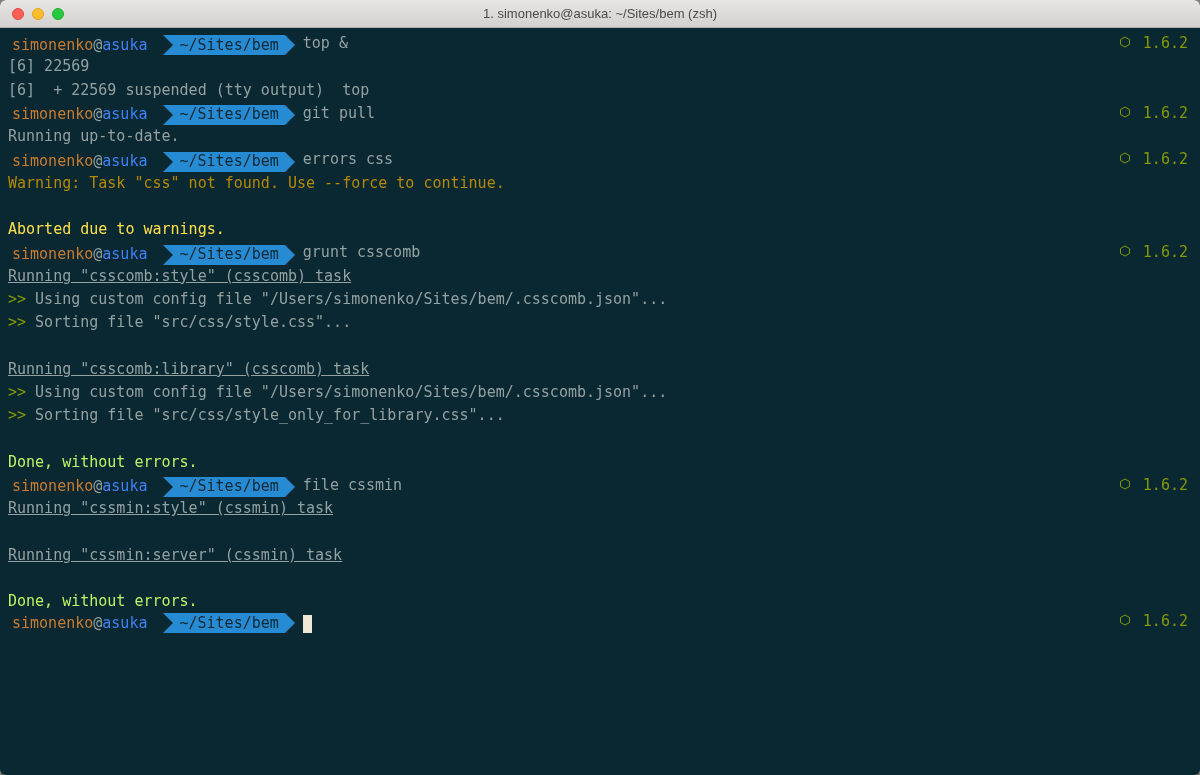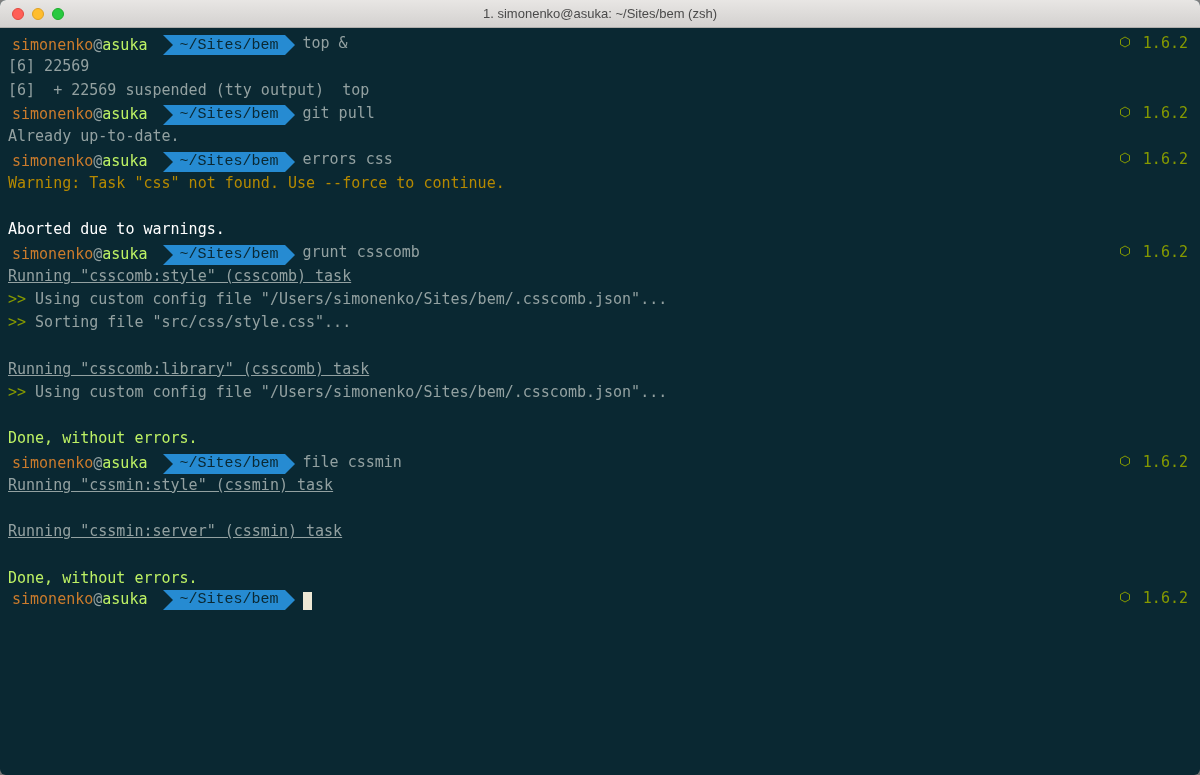--- a/index.html
+++ b/index.html
@@ -54,22 +54,22 @@
     position: relative;
   }
   .segment {
     display: inline-flex; align-items: center;
     height: 20px;
     padding: 0 6px 0 10px;
     position: relative;
   }
   .seg-user { background: #0a2832; color: #cb7b2c; padding-left: 4px; }
   .seg-user .at { color: #93a1a1; }
-  .seg-user .host { color: #bef264; }
-  .seg-path { background: #268bd2; color: #0a2832; margin-left: 10px; font-family: Liberation Mono, monospace; }
+  .seg-user .host { color: #3b82f6; }
+  .seg-path { background: #268bd2; color: #0a2832; margin-left: 10px; }
   .seg-user::after, .seg-path::after {
     content: "";
     position: absolute; right: -10px; top: 0;
     border-top: 10px solid transparent;
     border-bottom: 10px solid transparent;
     border-left: 10px solid;
   }
   .seg-user::after { border-left-color: #0a2832; z-index: 2; }
   .seg-path::after { border-left-color: #268bd2; }
   .seg-path::before {
@@ -84,21 +84,21 @@
   .rprompt {
     position: absolute; right: 4px;
     color: #859900;
     display: inline-flex; align-items: center; gap: 12px;
   }
   .hex-icon {
     width: 12px; height: 12px;
   }
   .out { white-space: pre; color: #93a1a1; }
   .out.yellow { color: #b58900; }
-  .out.red { color: #ffffff; }
+  .out.red { color: #fde047; }
   .out.green { color: #bef264; }
   .out.underline { text-decoration: underline; }
   .arrow-green { color: #859900; }
   .cursor {
     display: inline-block;
     width: 9px; height: 18px;
     background: #eee8d5;
     margin-left: 18px;
     vertical-align: middle;
   }
@@ -118,36 +118,37 @@
   </div>
   <div class="terminal" id="terminal">
       <div class="prompt-row"><span class="segment seg-user"><span style="color:#cb7b2c">simonenko</span><span class="at">@</span><span class="host">asuka</span></span><span class="segment seg-path">~/Sites/bem</span><span class="cmd">top &amp;</span><span class="rprompt"><span><svg class="hex-icon" viewBox="0 0 24 24" fill="none" stroke="#859900" stroke-width="2">
               <polygon points="12,2 21,7 21,17 12,22 3,17 3,7"></polygon>
             </svg></span><span>1.6.2</span></span></div>
       <div class="out">[6] 22569</div>
       <div class="out">[6]  + 22569 suspended (tty output)  top</div>
       <div class="prompt-row"><span class="segment seg-user"><span style="color:#cb7b2c">simonenko</span><span class="at">@</span><span class="host">asuka</span></span><span class="segment seg-path">~/Sites/bem</span><span class="cmd">git pull</span><span class="rprompt"><span><svg class="hex-icon" viewBox="0 0 24 24" fill="none" stroke="#859900" stroke-width="2">
               <polygon points="12,2 21,7 21,17 12,22 3,17 3,7"></polygon>
             </svg></span><span>1.6.2</span></span></div>
-      <div class="out">Already up-to-date.</div>
+      <div class="out">Running up-to-date.</div>
       <div class="prompt-row"><span class="segment seg-user"><span style="color:#cb7b2c">simonenko</span><span class="at">@</span><span class="host">asuka</span></span><span class="segment seg-path">~/Sites/bem</span><span class="cmd">errors css</span><span class="rprompt"><span><svg class="hex-icon" viewBox="0 0 24 24" fill="none" stroke="#859900" stroke-width="2">
               <polygon points="12,2 21,7 21,17 12,22 3,17 3,7"></polygon>
             </svg></span><span>1.6.2</span></span></div>
       <div class="out yellow">Warning: Task "css" not found. Use --force to continue.</div>
       <div class="blank"></div>
       <div class="out red">Aborted due to warnings.</div>
       <div class="prompt-row"><span class="segment seg-user"><span style="color:#cb7b2c">simonenko</span><span class="at">@</span><span class="host">asuka</span></span><span class="segment seg-path">~/Sites/bem</span><span class="cmd">grunt csscomb</span><span class="rprompt"><span><svg class="hex-icon" viewBox="0 0 24 24" fill="none" stroke="#859900" stroke-width="2">
               <polygon points="12,2 21,7 21,17 12,22 3,17 3,7"></polygon>
             </svg></span><span>1.6.2</span></span></div>
       <div class="out underline">Running "csscomb:style" (csscomb) task</div>
       <div class="out"><span class="arrow-green">&gt;&gt;</span> Using custom config file "/Users/simonenko/Sites/bem/.csscomb.json"...</div>
       <div class="out"><span class="arrow-green">&gt;&gt;</span> Sorting file "src/css/style.css"...</div>
       <div class="blank"></div>
       <div class="out underline">Running "csscomb:library" (csscomb) task</div>
       <div class="out"><span class="arrow-green">&gt;&gt;</span> Using custom config file "/Users/simonenko/Sites/bem/.csscomb.json"...</div>
+      <div class="out"><span class="arrow-green">&gt;&gt;</span> Sorting file "src/css/style_only_for_library.css"...</div>
       <div class="blank"></div>
       <div class="out green">Done, without errors.</div>
       <div class="prompt-row"><span class="segment seg-user"><span style="color:#cb7b2c">simonenko</span><span class="at">@</span><span class="host">asuka</span></span><span class="segment seg-path">~/Sites/bem</span><span class="cmd">file cssmin</span><span class="rprompt"><span><svg class="hex-icon" viewBox="0 0 24 24" fill="none" stroke="#859900" stroke-width="2">
               <polygon points="12,2 21,7 21,17 12,22 3,17 3,7"></polygon>
             </svg></span><span>1.6.2</span></span></div>
       <div class="out underline">Running "cssmin:style" (cssmin) task</div>
       <div class="blank"></div>
       <div class="out underline">Running "cssmin:server" (cssmin) task</div>
       <div class="blank"></div>
       <div class="out green">Done, without errors.</div>

